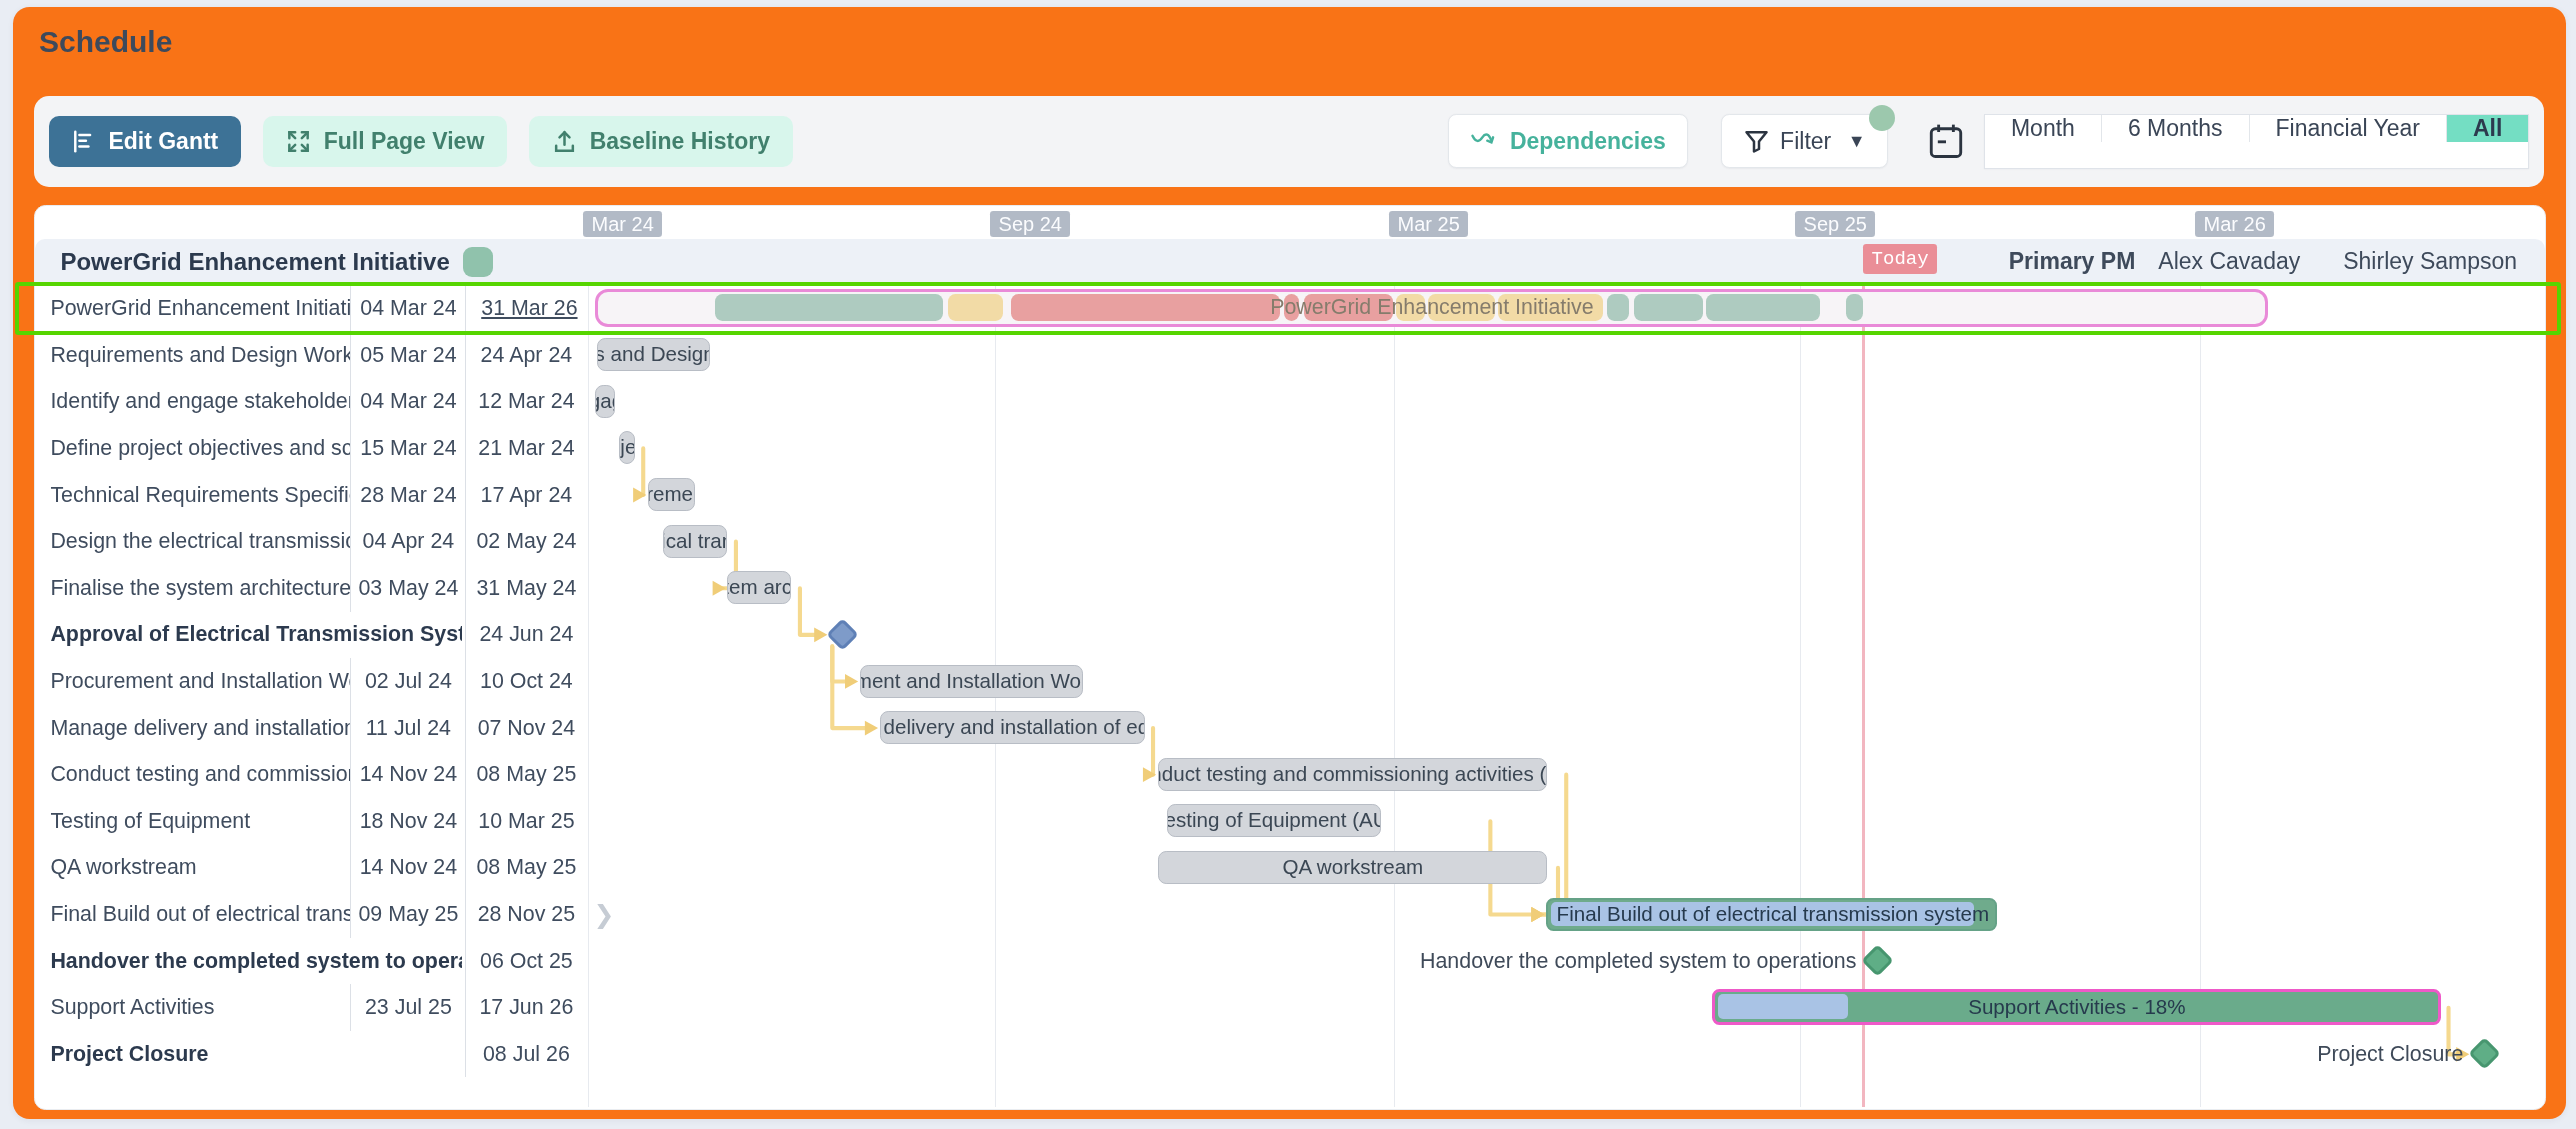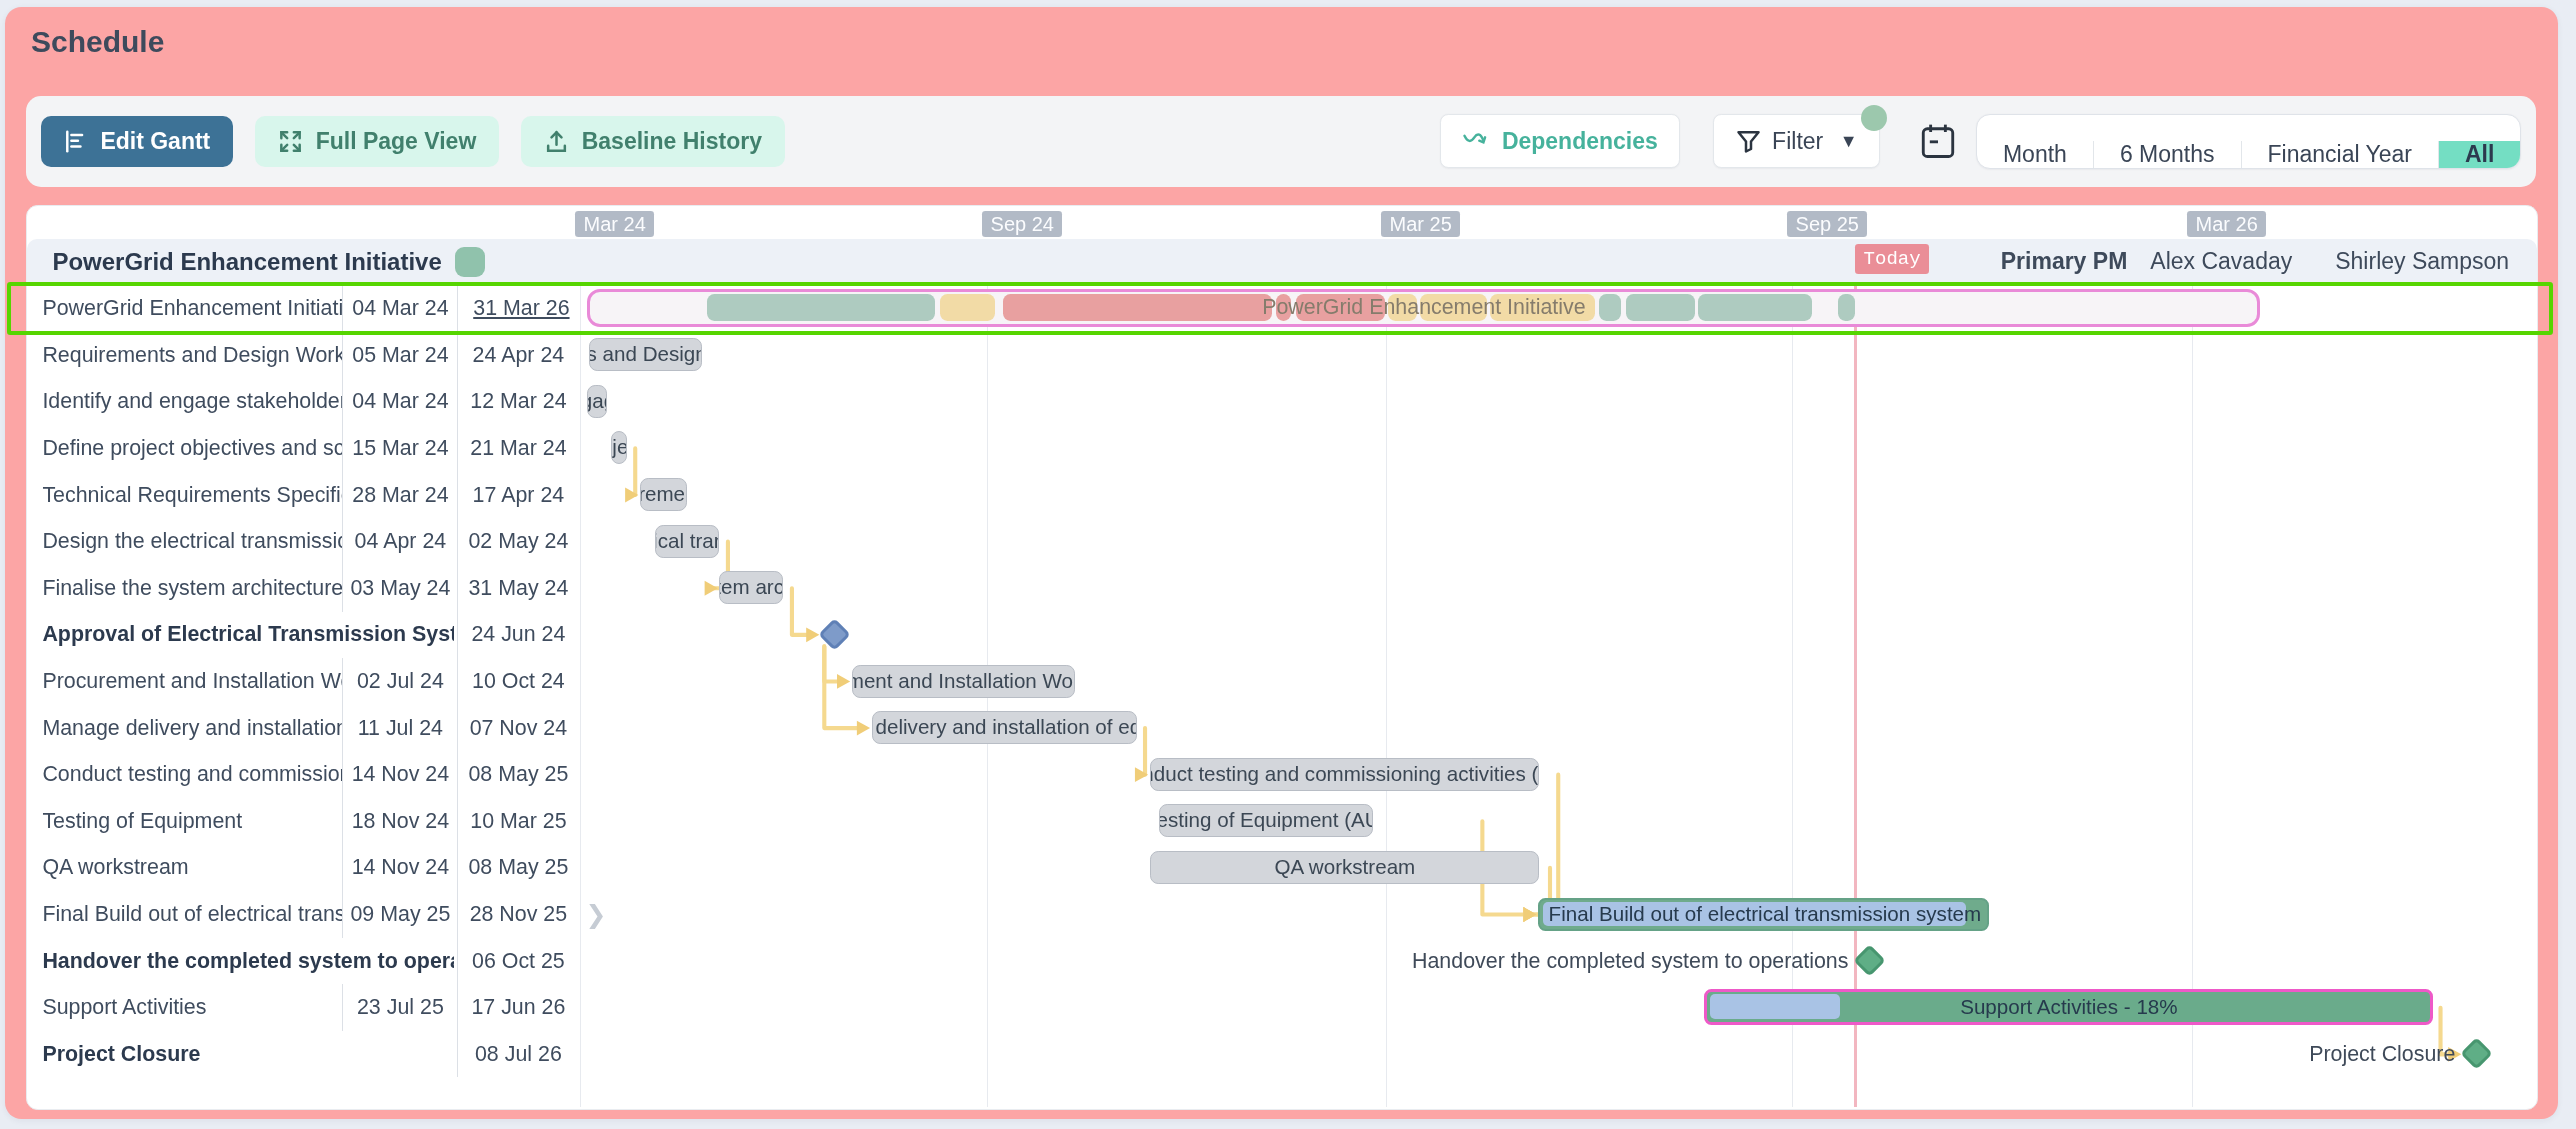--- a/index.html
+++ b/index.html
@@ -4,22 +4,22 @@
 <style>
   html,body{margin:0;padding:0;}
   body{
     width:2576px;height:1130px;overflow:hidden;
     background:#e9edf4;
     font-family:"Liberation Sans", sans-serif;
     -webkit-font-smoothing:antialiased;
     position:relative;
   }
   .card{
-    position:absolute;left:5px;top:6.6px;width:2553px;height:1112px;
-    background:#fca5a5;border-radius:16.5px;box-shadow:0 1.6px 6.6px rgba(30,40,60,.06);
+    position:absolute;left:13px;top:6.6px;width:2553px;height:1112px;
+    background:#f97316;border-radius:16.5px;box-shadow:0 1.6px 6.6px rgba(30,40,60,.06);
   }
   .page-title{
     position:absolute;left:26px;top:18px;font-size:30px;font-weight:700;color:#3d4a5c;
   }
   
   .toolbar{
     position:absolute;left:21.4px;top:89px;width:2510px;height:91px;
     background:#f3f4f6;border-radius:15px;display:flex;align-items:center;padding:0 15px;box-sizing:border-box;
   }
   .btn{display:inline-flex;align-items:center;gap:13px;height:51px;padding:0 23px;border-radius:10px;
@@ -27,21 +27,21 @@
   .btn-primary{background:#3d7296;color:#ffffff;}
   .btn-mint{background:#d8f6ec;color:#41806d;margin-left:21.4px;}
   .tb-spacer{flex:1;}
   .btn-white{background:#ffffff;border:0.8px solid #e3e7eb;border-radius:8.2px;height:54px;
        display:inline-flex;align-items:center;gap:11.5px;padding:0 21.4px;font-size:23px;box-shadow:0 0.8px 1.6px rgba(30,40,60,.05);cursor:pointer;position:relative;}
   .dep-btn{color:#46b29c;font-weight:700;}
   .filter-btn{color:#3a4556;font-weight:500;margin-left:33px;}
   .filter-dot{position:absolute;right:-8.2px;top:-10px;width:26px;height:26px;border-radius:50%;background:#9cc8ad;}
   .caret{font-size:18px;color:#3a4556;margin-left:5px;}
   .cal-wrap{margin-left:40px;margin-right:20px;display:flex;align-items:center;cursor:pointer;}
-  .views{display:flex;align-items:flex-end;background:#ffffff;border:0.8px solid #dfe3e9;border-radius:14px;overflow:hidden;height:53px;box-shadow:0 0.8px 1.6px rgba(30,40,60,.05);}
+  .views{display:flex;align-items:flex-start;background:#ffffff;border:0.8px solid #dfe3e9;border-radius:0;overflow:hidden;height:53px;box-shadow:0 0.8px 1.6px rgba(30,40,60,.05);}
   .view-item{display:flex;align-items:center;padding:0 26px;font-size:23px;color:#3a4556;border-right:0.8px solid #e2e6ea;cursor:pointer;white-space:nowrap;}
   .view-item:last-child{border-right:none;}
   .view-item.active{background:#74dec3;color:#2c3a4e;font-weight:700;}
   
   .gantt{
     position:absolute;left:21.4px;top:198px;width:2510px;height:903px;
     border:0.8px solid #e9ecf0;border-radius:11.5px;background:#ffffff;
   }
   .month-label{
     position:absolute;top:5px;height:26px;line-height:26px;padding:0 8.2px;border-radius:3.3px;

